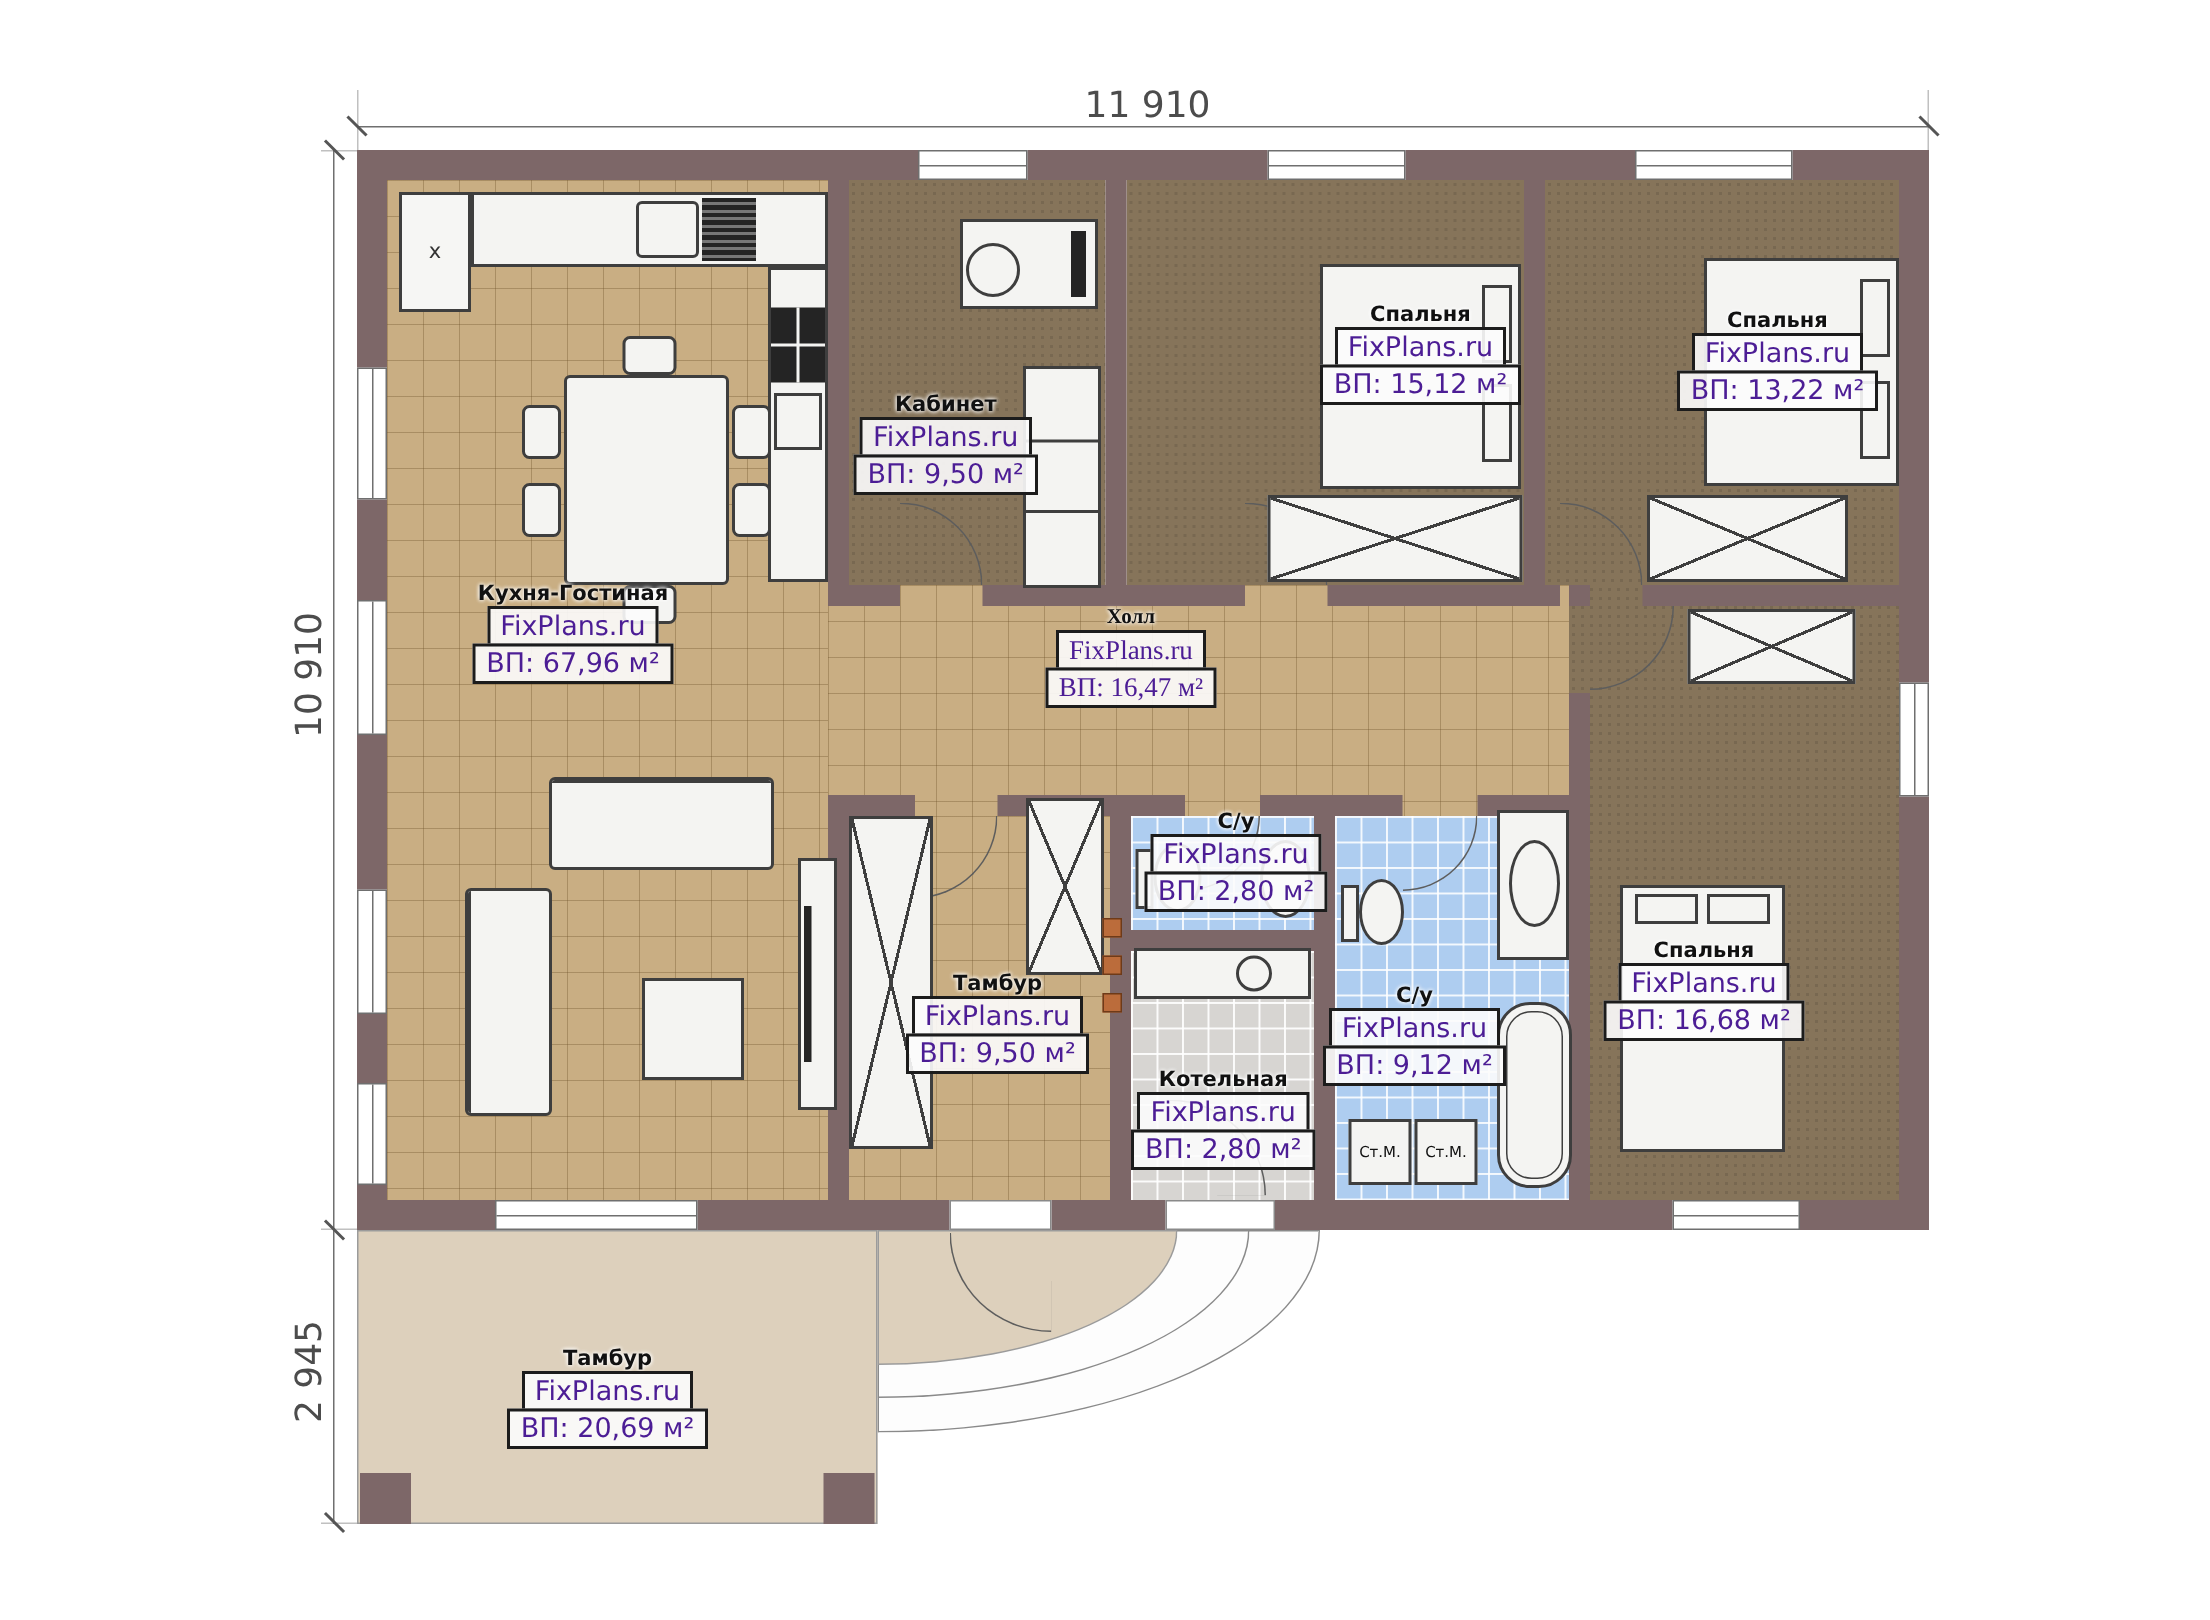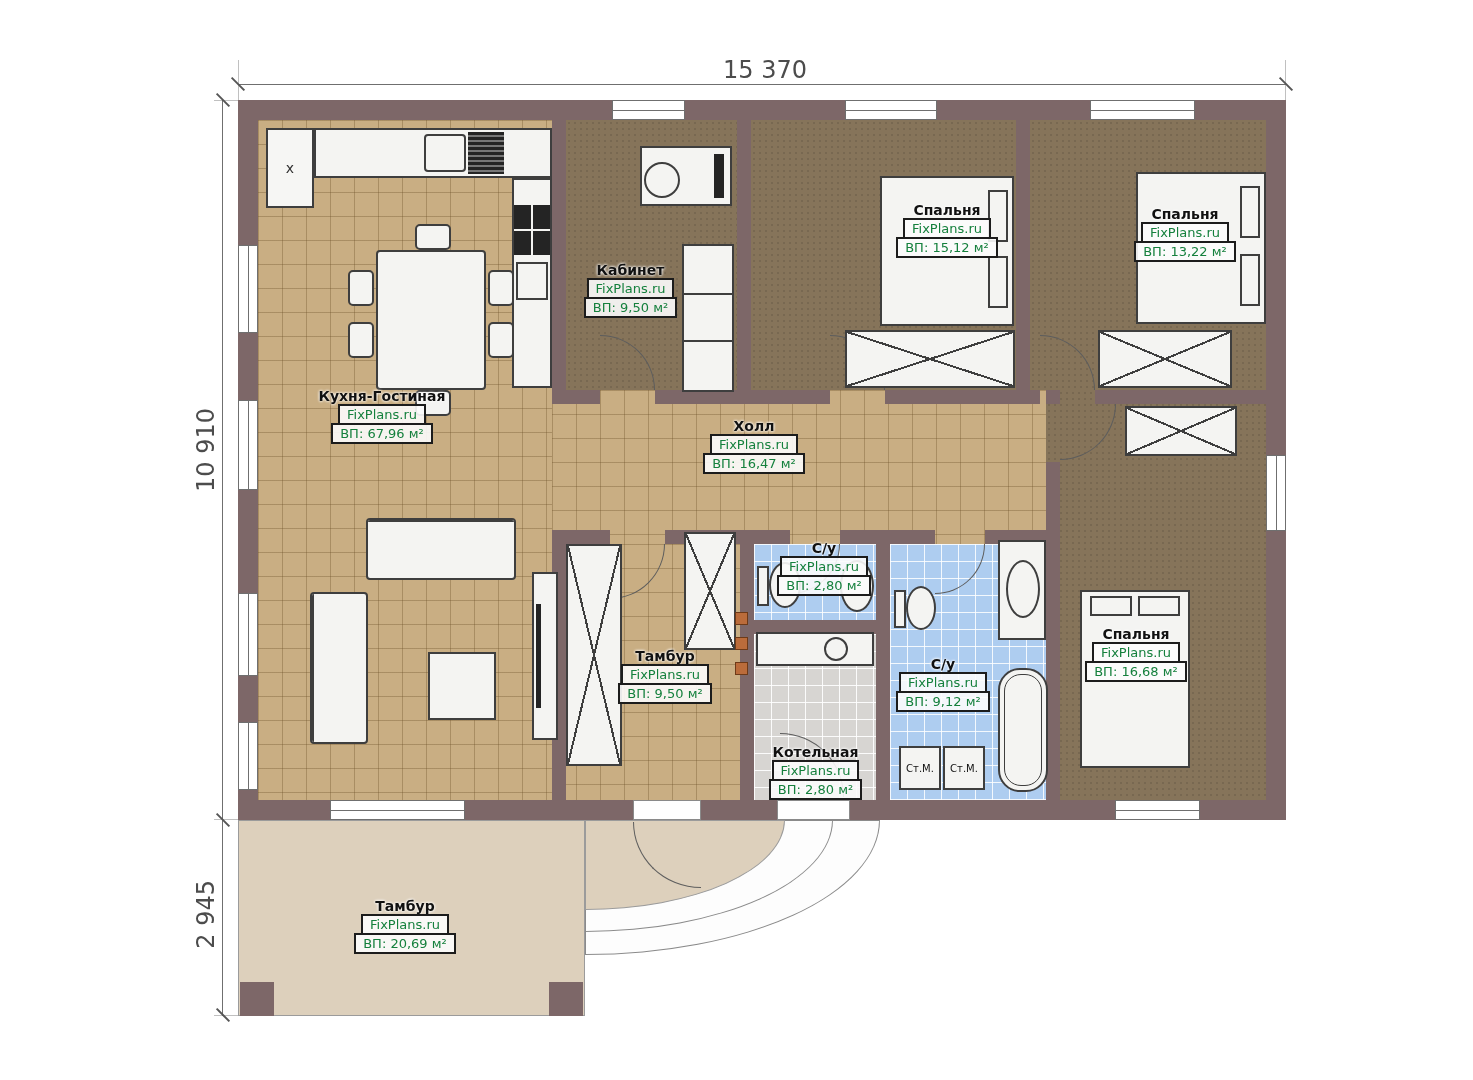--- a/index.html
+++ b/index.html
@@ -47,21 +47,21 @@
   .dark{background:#242424;z-index:6;}
   .stripes{background-image:repeating-linear-gradient(#242424 0 3px,#777 3px 5px);}
   .shelves{background-image:linear-gradient(#3e3e3e 0 0),linear-gradient(#3e3e3e 0 0);
      background-size:100% 2px,100% 2px;background-position:0 33%,0 66%;background-repeat:no-repeat;}
   .sofa-line{box-shadow:inset 0 10px 0 -8px #3e3e3e;}
   .radiator{background:#bb6c3b;border:1.5px solid #6e3a18;z-index:6;}
   
   .rlabel{position:absolute;display:flex;flex-direction:column;align-items:center;z-index:7;}
   .rl-name{font-size:14px;font-weight:bold;color:#111;white-space:nowrap;
      text-shadow:0 0 3px #fff,0 0 3px #fff;margin-bottom:2px;}
-  .rl-box{font-size:13px;color:#15803d;background:rgba(252,252,252,.9);border:2px solid #1c1c1c;
+  .rl-box{font-size:18px;color:#4c1d95;background:rgba(252,252,252,.9);border:2px solid #1c1c1c;
      padding:1px 7px;white-space:nowrap;margin-top:-2px;}
   .washer{position:absolute;width:42px;height:44px;background:#f4f4f2;border:2px solid #3e3e3e;
      z-index:6;display:flex;align-items:center;justify-content:center;
      font-size:10px;color:#111;box-sizing:border-box;}
   .corner-x{position:absolute;left:266px;top:128px;width:48px;height:80px;background:#f6f6f4;
      border:2px solid #3e3e3e;z-index:6;display:flex;align-items:center;justify-content:center;
      font-size:14px;color:#333;box-sizing:border-box;}
   
   .dimline{z-index:8;}
   .dim-h{border-top:1.6px solid #6f6f6f;}
@@ -225,36 +225,36 @@
   <div class="rlabel" style="left:882px;top:202px;width:130px;">
     <div class="rl-name">Спальня</div>
     <div class="rl-box">FixPlans.ru</div>
     <div class="rl-box">ВП: 15,12 м²</div>
   </div>
   <div class="rlabel" style="left:1120px;top:206px;width:130px;">
     <div class="rl-name">Спальня</div>
     <div class="rl-box">FixPlans.ru</div>
     <div class="rl-box">ВП: 13,22 м²</div>
   </div>
-  <div class="rlabel" style="left:694px;top:418px;width:120px;">
+  <div class="rlabel" style="left:694px;top:404px;width:120px;font-family:Liberation Serif, serif;">
     <div class="rl-name">Холл</div>
     <div class="rl-box">FixPlans.ru</div>
     <div class="rl-box">ВП: 16,47 м²</div>
   </div>
   <div class="rlabel" style="left:768px;top:540px;width:112px;">
     <div class="rl-name">С/у</div>
     <div class="rl-box">FixPlans.ru</div>
     <div class="rl-box">ВП: 2,80 м²</div>
   </div>
   <div class="rlabel" style="left:606px;top:648px;width:118px;">
     <div class="rl-name">Тамбур</div>
     <div class="rl-box">FixPlans.ru</div>
     <div class="rl-box">ВП: 9,50 м²</div>
   </div>
-  <div class="rlabel" style="left:758px;top:744px;width:115px;">
+  <div class="rlabel" style="left:758px;top:712px;width:115px;">
     <div class="rl-name">Котельная</div>
     <div class="rl-box">FixPlans.ru</div>
     <div class="rl-box">ВП: 2,80 м²</div>
   </div>
   <div class="rlabel" style="left:888px;top:656px;width:110px;">
     <div class="rl-name">С/у</div>
     <div class="rl-box">FixPlans.ru</div>
     <div class="rl-box">ВП: 9,12 м²</div>
   </div>
   <div class="rlabel" style="left:1076px;top:626px;width:120px;">
@@ -266,21 +266,21 @@
     <div class="rl-name">Тамбур</div>
     <div class="rl-box">FixPlans.ru</div>
     <div class="rl-box">ВП: 20,69 м²</div>
   </div>
 
   <div class="abs ext" style="left:238px;top:60px;width:1px;height:40px;"></div>
   <div class="abs ext" style="left:1285px;top:60px;width:1px;height:40px;"></div>
   <div class="abs dimline dim-h" style="left:238px;top:84px;width:1048px;height:0;"></div>
   <div class="tick" style="left:229px;top:83px;"></div>
   <div class="tick" style="left:1277px;top:83px;"></div>
-  <div class="dim-label" style="left:715px;top:56px;">15 370</div>
+  <div class="dim-label" style="left:715px;top:56px;">11 910</div>
 
   <div class="abs ext" style="left:214px;top:100px;width:24px;height:1px;"></div>
   <div class="abs ext" style="left:214px;top:819px;width:24px;height:1px;"></div>
   <div class="abs ext" style="left:214px;top:1015px;width:24px;height:1px;"></div>
   <div class="abs dimline dim-v" style="left:222px;top:100px;width:0;height:720px;"></div>
   <div class="abs dimline dim-v" style="left:222px;top:820px;width:0;height:196px;"></div>
   <div class="tick" style="left:214px;top:99px;"></div>
   <div class="tick" style="left:214px;top:819px;"></div>
   <div class="tick" style="left:214px;top:1014px;"></div>
   <div class="dim-label vert" style="left:192px;top:400px;">10 910</div>

